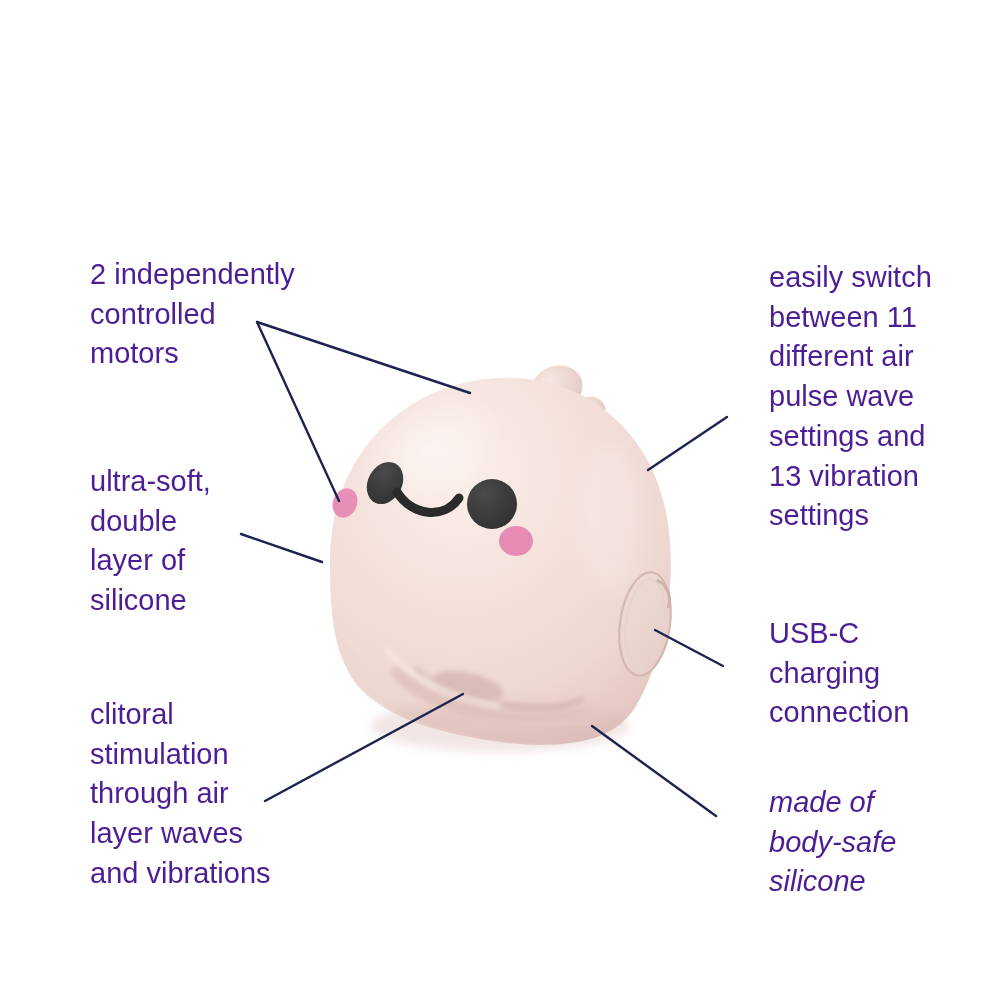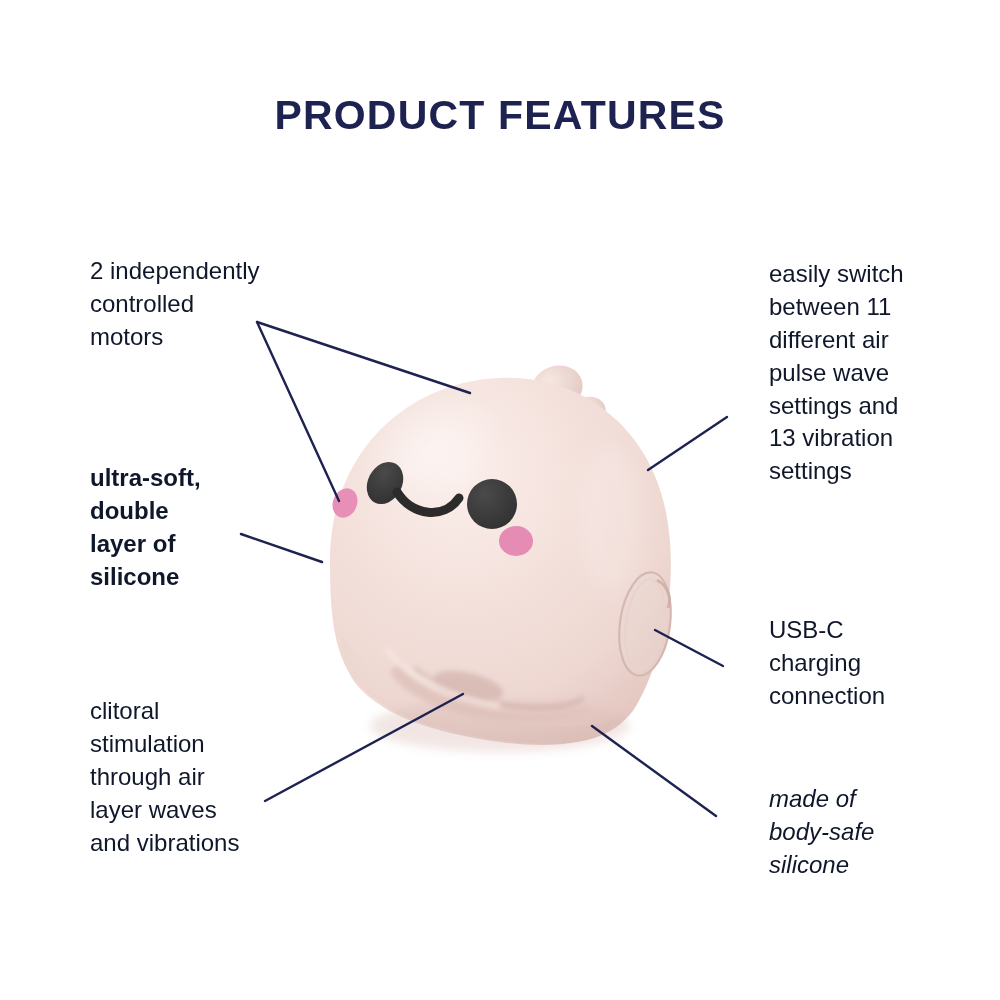--- a/index.html
+++ b/index.html
@@ -18,39 +18,38 @@
     text-align:center;
     font-size:41px;
     font-weight:bold;
     letter-spacing:1.2px;
     color:#1d2251;
     font-family:"Liberation Sans", sans-serif;
   }
 
   .label {
     position:absolute;
-    color:#0f172a;
-    font-size:24px;
+    color:#4c1d95;
+    font-size:29px;
     line-height:1.37;
     font-weight:500;
     font-family:"Liberation Sans", sans-serif;
     white-space:pre-line;
   }
   .label.left  { text-align:left; }
   .label.right { text-align:left;margin-left:36px; }
 
   svg.art { position:absolute; inset:0; width:1000px; height:1000px; }
   svg.lines { position:absolute; inset:0; width:1000px; height:1000px; pointer-events:none; }
 </style>
 </head>
 <body>
 
 <div id="stage">
 
-  <div class="title">PRODUCT FEATURES</div>
 
   <svg class="art" viewBox="0 0 1000 1000">
     <defs>
       <radialGradient id="bodyGrad" cx="38%" cy="26%" r="82%">
         <stop offset="0%" stop-color="#fbefeb"></stop>
         <stop offset="42%" stop-color="#f4e1dc"></stop>
         <stop offset="78%" stop-color="#eed7d1"></stop>
         <stop offset="100%" stop-color="#e4c7c1"></stop>
       </radialGradient>
       <radialGradient id="bottomGrad" cx="45%" cy="20%" r="85%">
@@ -158,21 +157,21 @@
       <polyline points="727,417 648,470"></polyline>
       <polyline points="723,666 655,630"></polyline>
       <polyline points="716,816 592,726"></polyline>
     </g>
   </svg>
 
   <div class="label left" style="left:90px;  top:255px; width:290px;">2 independently
 controlled
 motors</div>
 
-  <div class="label left" style="left:90px;  top:462px; width:250px;font-weight:bold;">ultra-soft,
+  <div class="label left" style="left:90px;  top:462px; width:250px;">ultra-soft,
 double
 layer of
 silicone</div>
 
   <div class="label left" style="left:90px;  top:695px; width:280px;">clitoral
 stimulation
 through air
 layer waves
 and vibrations</div>
 

